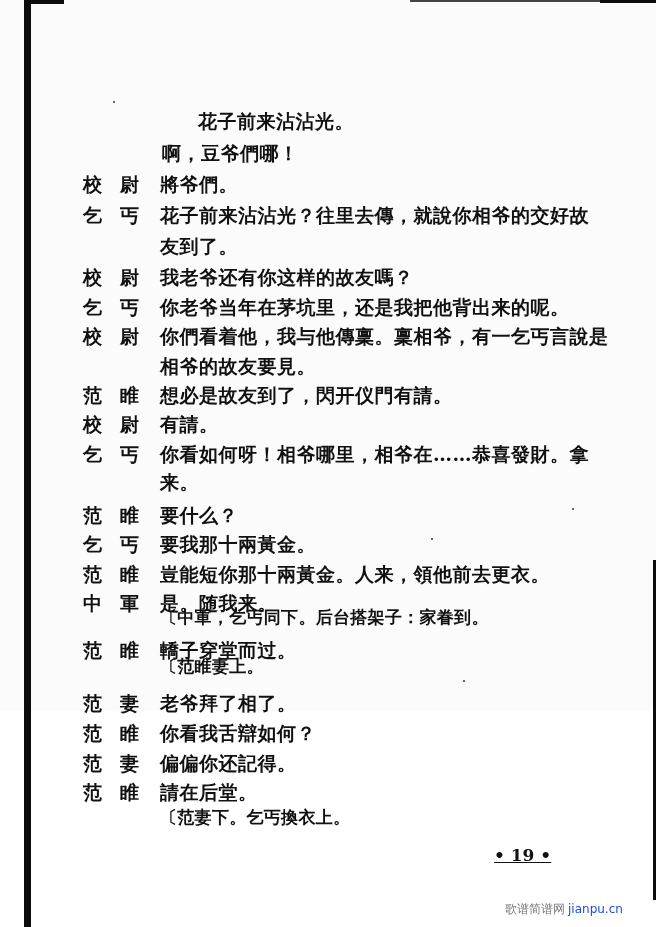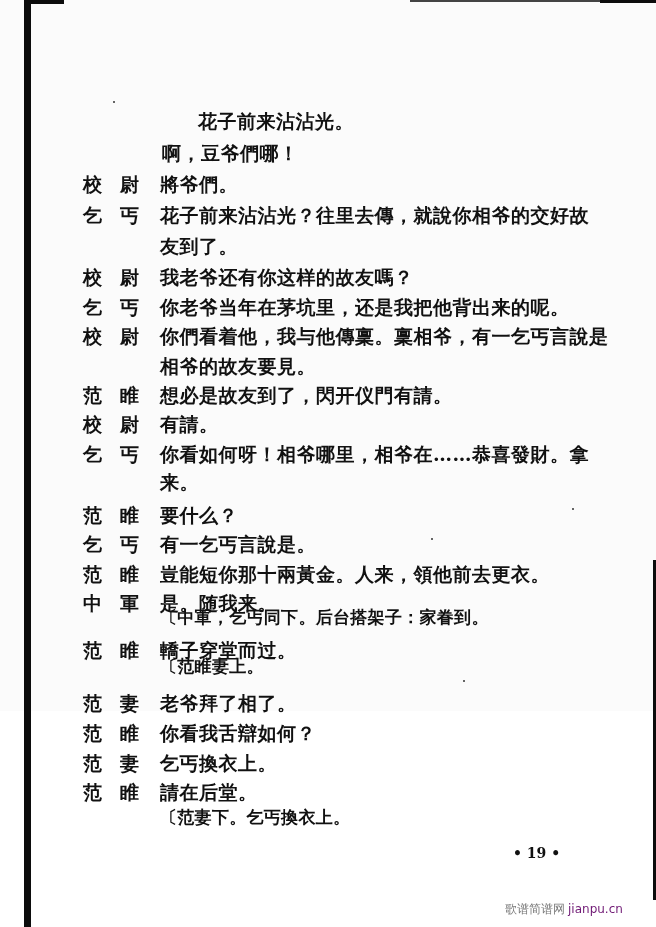--- a/index.html
+++ b/index.html
@@ -85,36 +85,37 @@
     left: 160px;
     font-size: 17px;
     font-weight: bold;
     line-height: 18px;
     height: 18px;
     white-space: nowrap;
     letter-spacing: 0.3px;
   }
   .page-number {
     position: absolute;
-    left: 513px; top: 845px;
-    font-size: 14px;
+    left: 494px; top: 845px;
+    font-size: 17px;
     font-weight: bold;
     font-family: "DejaVu Serif", serif;
     white-space: nowrap;
+    text-decoration: underline;
   }
   .watermark {
     position: absolute;
     left: 505px; top: 901px;
     font-size: 12px;
     font-family: "DejaVu Sans", sans-serif;
     white-space: nowrap;
     color: #7a7a7a;
   }
   .watermark .wm-domain {
-    color: #701a75;
+    color: #1d4ed8;
     margin-left: 3px;
   }
   .speck {
     position: absolute;
     width: 2px; height: 2px;
     background: #333;
     border-radius: 1px;
   }
 </style>
 </head>
@@ -199,21 +200,21 @@
 
     <div class="line" style="top:500px;">
       <span class="sp1">范</span>
       <span class="sp2">睢</span>
       <span class="txt">要什么？</span>
     </div>
 
     <div class="line" style="top:529px;">
       <span class="sp1">乞</span>
       <span class="sp2">丐</span>
-      <span class="txt">有一乞丐言說是。</span>
+      <span class="txt">要我那十兩黃金。</span>
     </div>
 
     <div class="line" style="top:559px;">
       <span class="sp1">范</span>
       <span class="sp2">睢</span>
       <span class="txt">豈能短你那十兩黃金。人来，領他前去更衣。</span>
     </div>
 
     <div class="line" style="top:588px;">
       <span class="sp1">中</span>
@@ -239,21 +240,21 @@
 
     <div class="line" style="top:718px;">
       <span class="sp1">范</span>
       <span class="sp2">睢</span>
       <span class="txt">你看我舌辯如何？</span>
     </div>
 
     <div class="line" style="top:748px;">
       <span class="sp1">范</span>
       <span class="sp2">妻</span>
-      <span class="txt">乞丐換衣上。</span>
+      <span class="txt">偏偏你还記得。</span>
     </div>
 
     <div class="line" style="top:777px;">
       <span class="sp1">范</span>
       <span class="sp2">睢</span>
       <span class="txt">請在后堂。</span>
     </div>
 
     <div class="stage" style="top:808px;">〔范妻下。乞丐換衣上。</div>
   </div>

